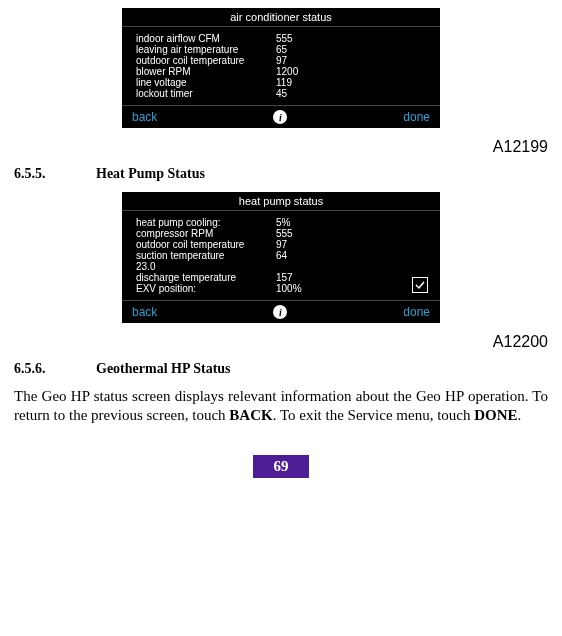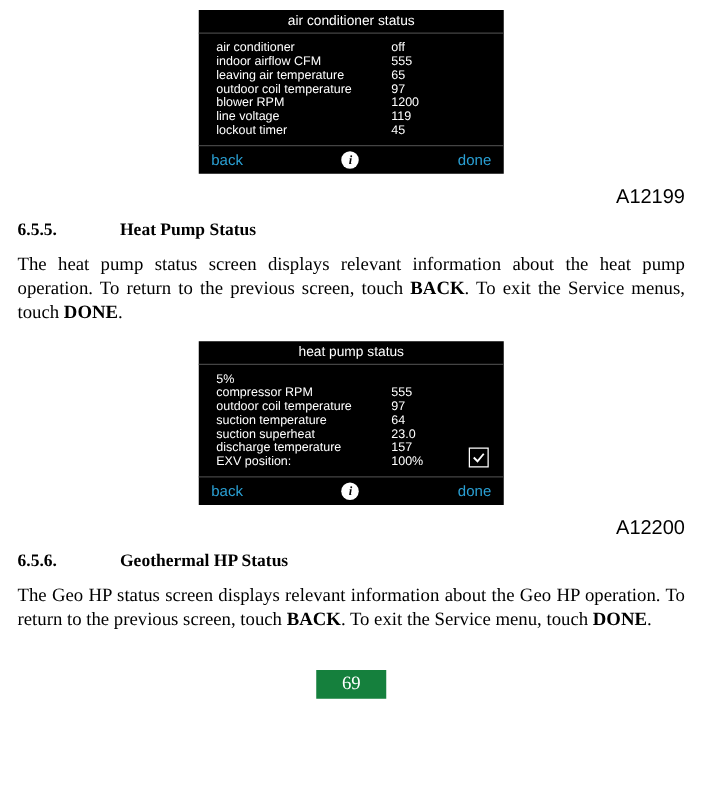--- a/index.html
+++ b/index.html
@@ -9,21 +9,21 @@
     background: #fff;
     color: #000;
     width: 562px;
   }
   .page {
     padding: 0 14px;
   }
   .panel {
     background: #000;
     color: #fff;
-    width: 244px;
+    width: 318px;
     margin: 8px auto 2px auto;
     font-family: Arial, sans-serif;
     font-size: 10px;
   }
   .panel-title {
     text-align: center;
     border-bottom: 1px solid #444;
     padding: 3px 0;
     font-size: 11px;
   }
@@ -98,43 +98,39 @@
     font-family: 'Times New Roman', serif;
     font-size: 15px;
     line-height: 1.25;
     text-align: justify;
     margin: 8px 0 14px 0;
   }
   strong.kw { font-weight: bold; }
   .page-number {
     width: 56px;
     margin: 30px auto 10px auto;
-    background: #15803d;
+    background: #4c1d95;
     color: #fff;
     text-align: center;
     font-family: 'Times New Roman', serif;
-    font-weight: normal;
+    font-weight: bold;
     font-size: 15px;
     padding: 3px 0;
   }
   .check-svg { width: 10px; height: 10px; }
 </style>
 </head>
 <body>
 
 <div class="page">
 
   <div class="panel">
     <div class="panel-title">air conditioner status</div>
     <div class="panel-body">
       <div class="panel-row">
-          <span class="label">air conditioner</span>
-          <span class="value">off</span>
-        </div>
-      <div class="panel-row">
           <span class="label">indoor airflow CFM</span>
           <span class="value">555</span>
         </div>
       <div class="panel-row">
           <span class="label">leaving air temperature</span>
           <span class="value">65</span>
         </div>
       <div class="panel-row">
           <span class="label">outdoor coil temperature</span>
           <span class="value">97</span>
@@ -156,44 +152,41 @@
       <span>back</span>
       <span class="info-badge">i</span>
       <span>done</span>
     </div>
   </div>
   <div class="caption">A12199</div>
 
   <h2>
     <span class="secnum">6.5.5.</span><span>Heat Pump Status</span>
   </h2>
-  <p class="body-text">
-    <span>The heat pump status screen displays relevant information about the heat pump operation. To return to the previous screen, touch </span><strong class="kw">BACK</strong><span>. To exit the Service menus, touch </span><strong class="kw">DONE</strong><span>.</span>
-  </p>
 
   <div class="panel relpos">
     <div class="panel-title">heat pump status</div>
     <div class="panel-body">
       <div class="panel-row">
+          <span class="label">heat pump cooling:</span>
           <span class="value">5%</span>
         </div>
       <div class="panel-row">
           <span class="label">compressor RPM</span>
           <span class="value">555</span>
         </div>
       <div class="panel-row">
           <span class="label">outdoor coil temperature</span>
           <span class="value">97</span>
         </div>
       <div class="panel-row">
           <span class="label">suction temperature</span>
           <span class="value">64</span>
         </div>
       <div class="panel-row">
-          <span class="label">suction superheat</span>
           <span class="value">23.0</span>
         </div>
       <div class="panel-row">
           <span class="label">discharge temperature</span>
           <span class="value">157</span>
         </div>
       <div class="panel-row">
           <span class="label">EXV position:</span>
           <span class="value">100%</span>
         </div>

